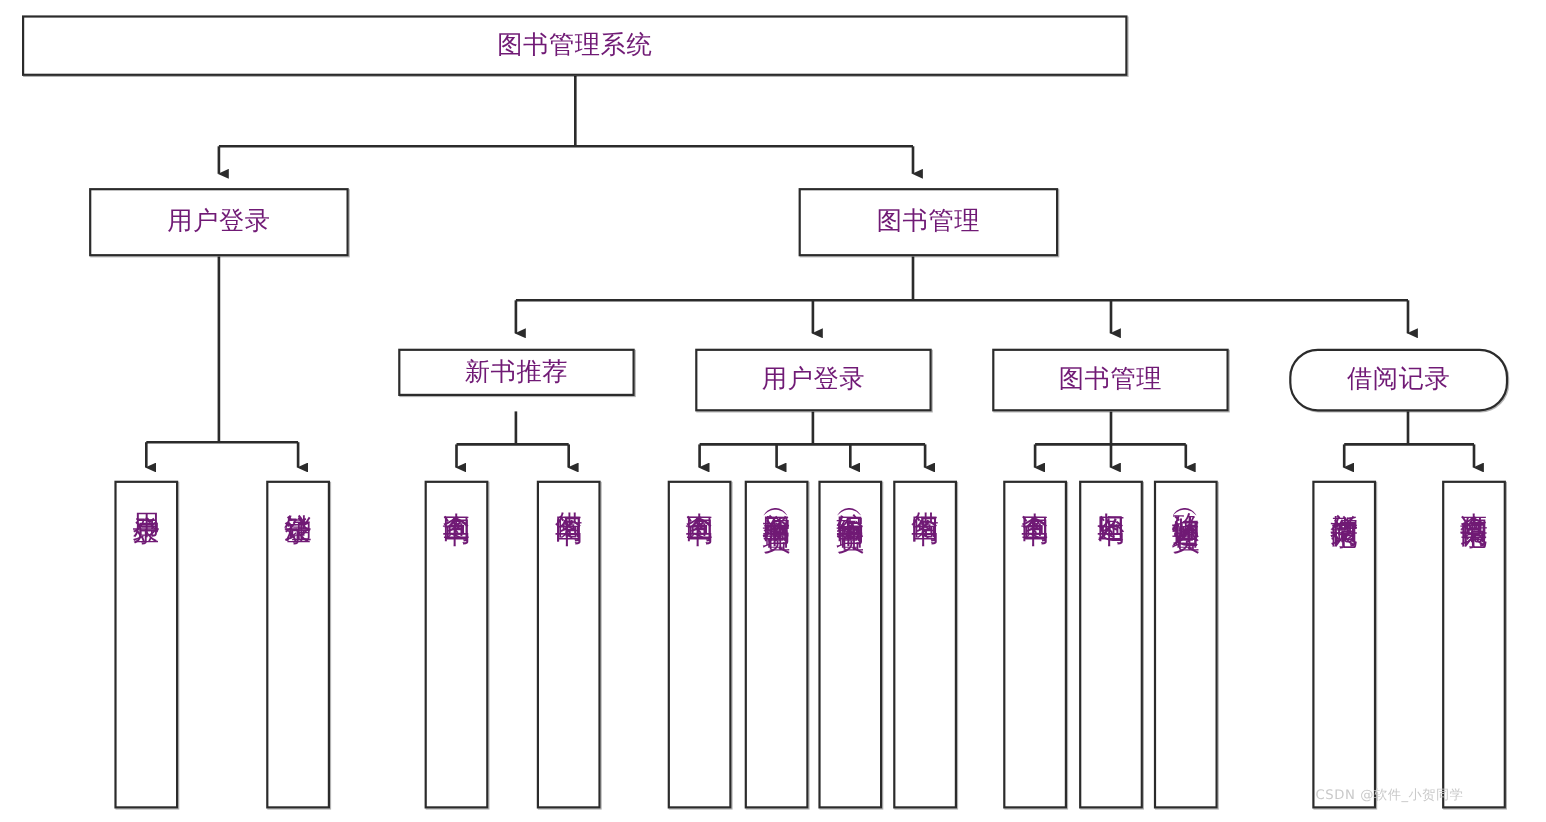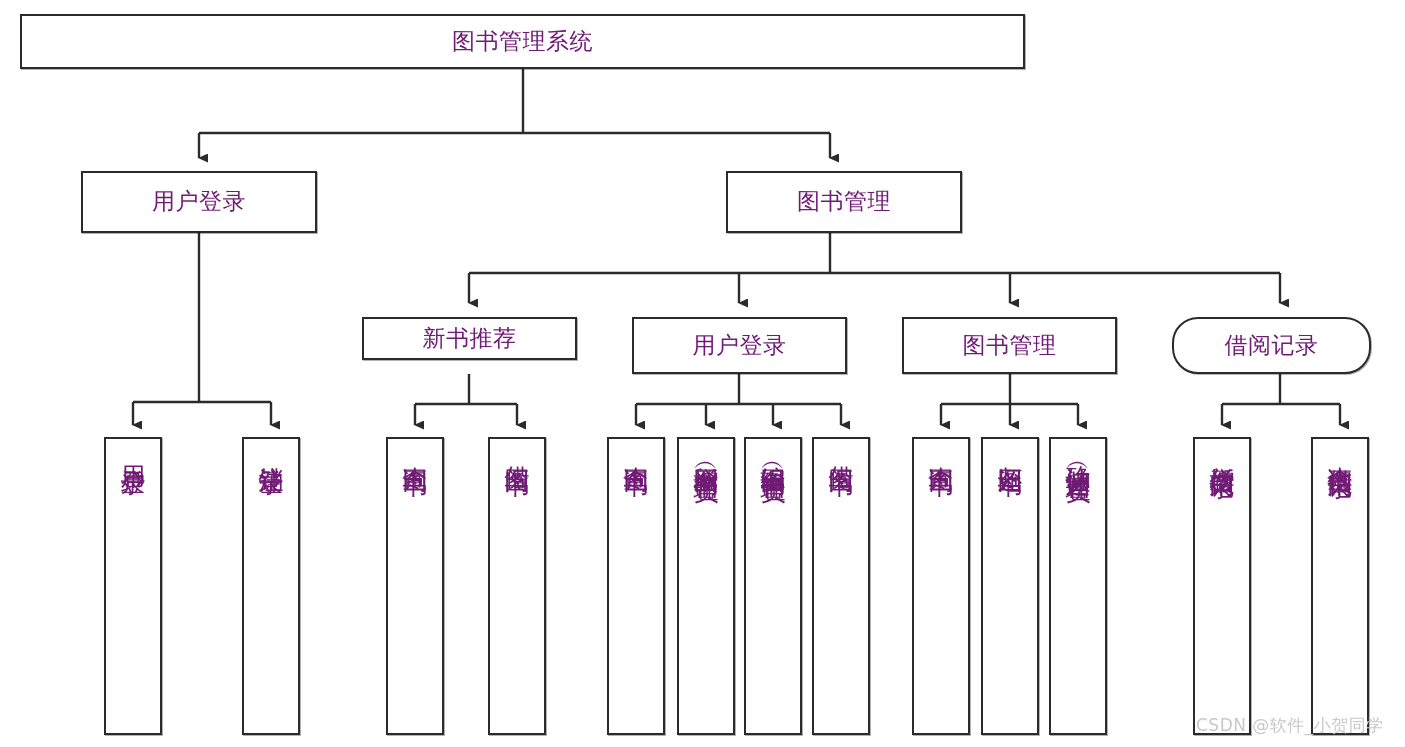--- a/index.html
+++ b/index.html
@@ -51,21 +51,21 @@
   }
   .node.v .label{
     writing-mode:vertical-rl;
     text-orientation:upright;
     font-size:25px;
     letter-spacing:2px;
     line-height:1;
   }
   .watermark{
     position:absolute;
-    font-size:17px;
+    font-size:12px;
     color:#c9c9c9;
     white-space:nowrap;
     letter-spacing:0.5px;
     text-align:center;
   }
 </style>
 </head>
 <body>
 
 <div id="canvas">

